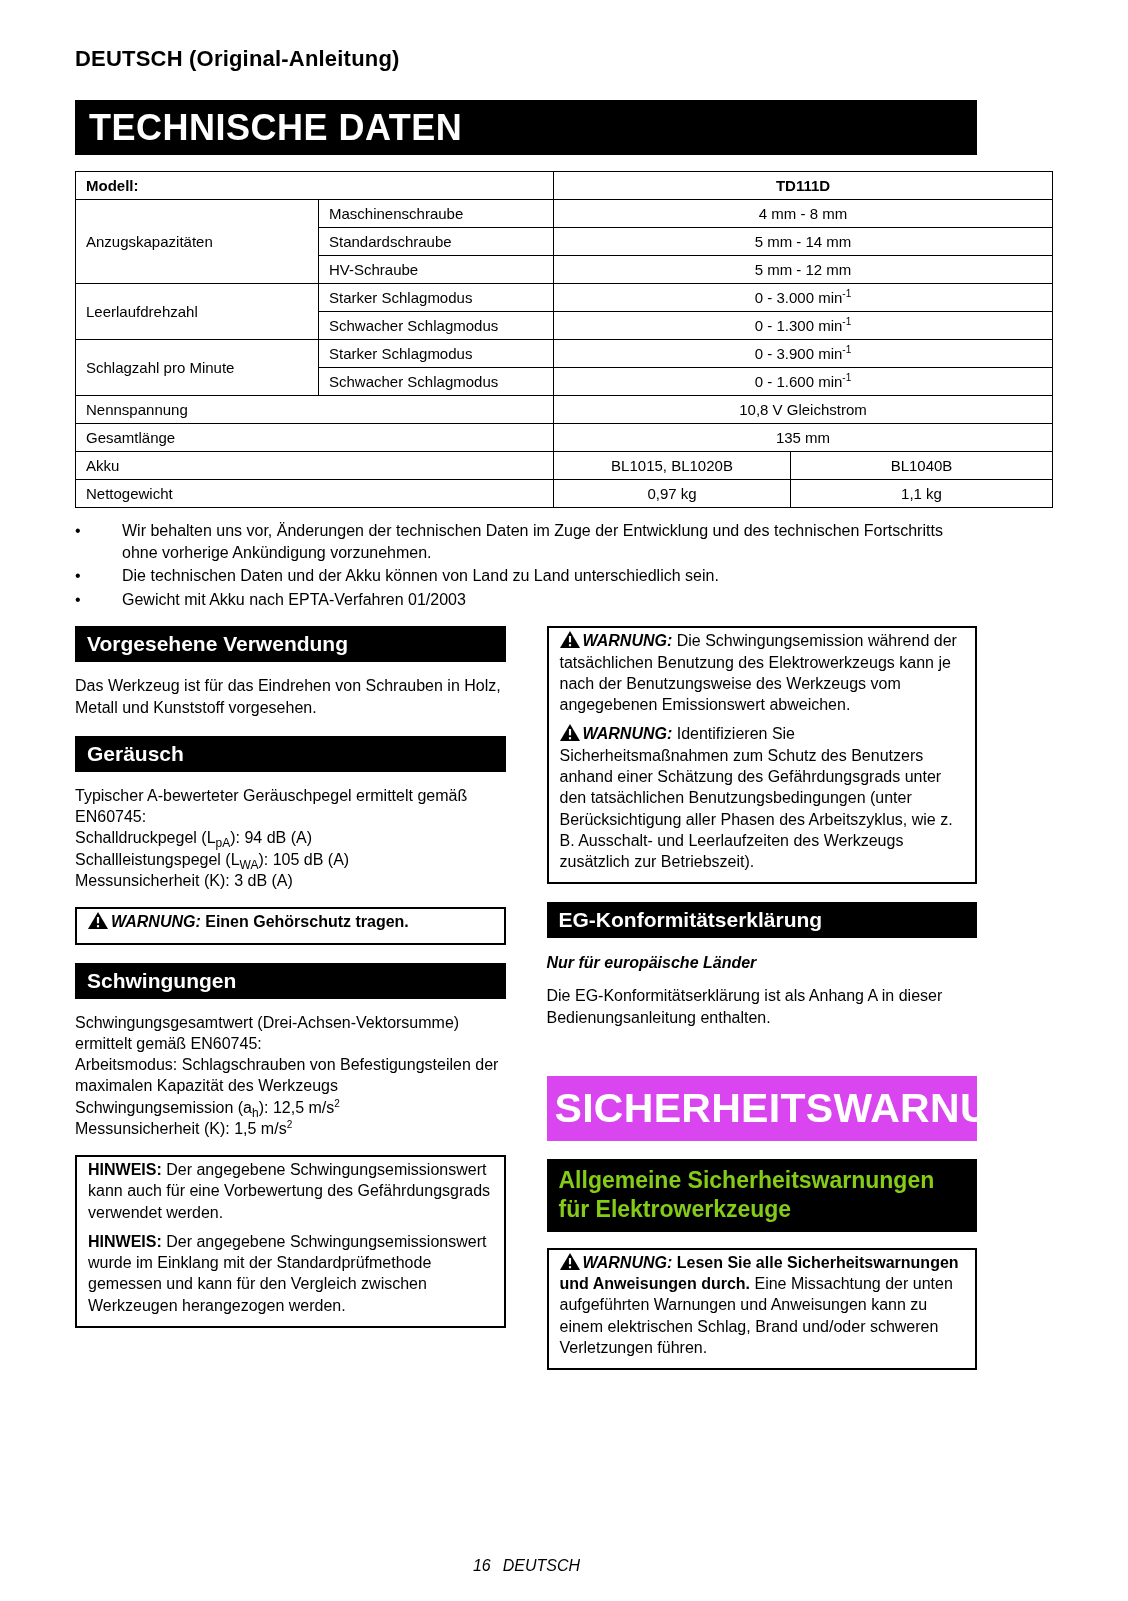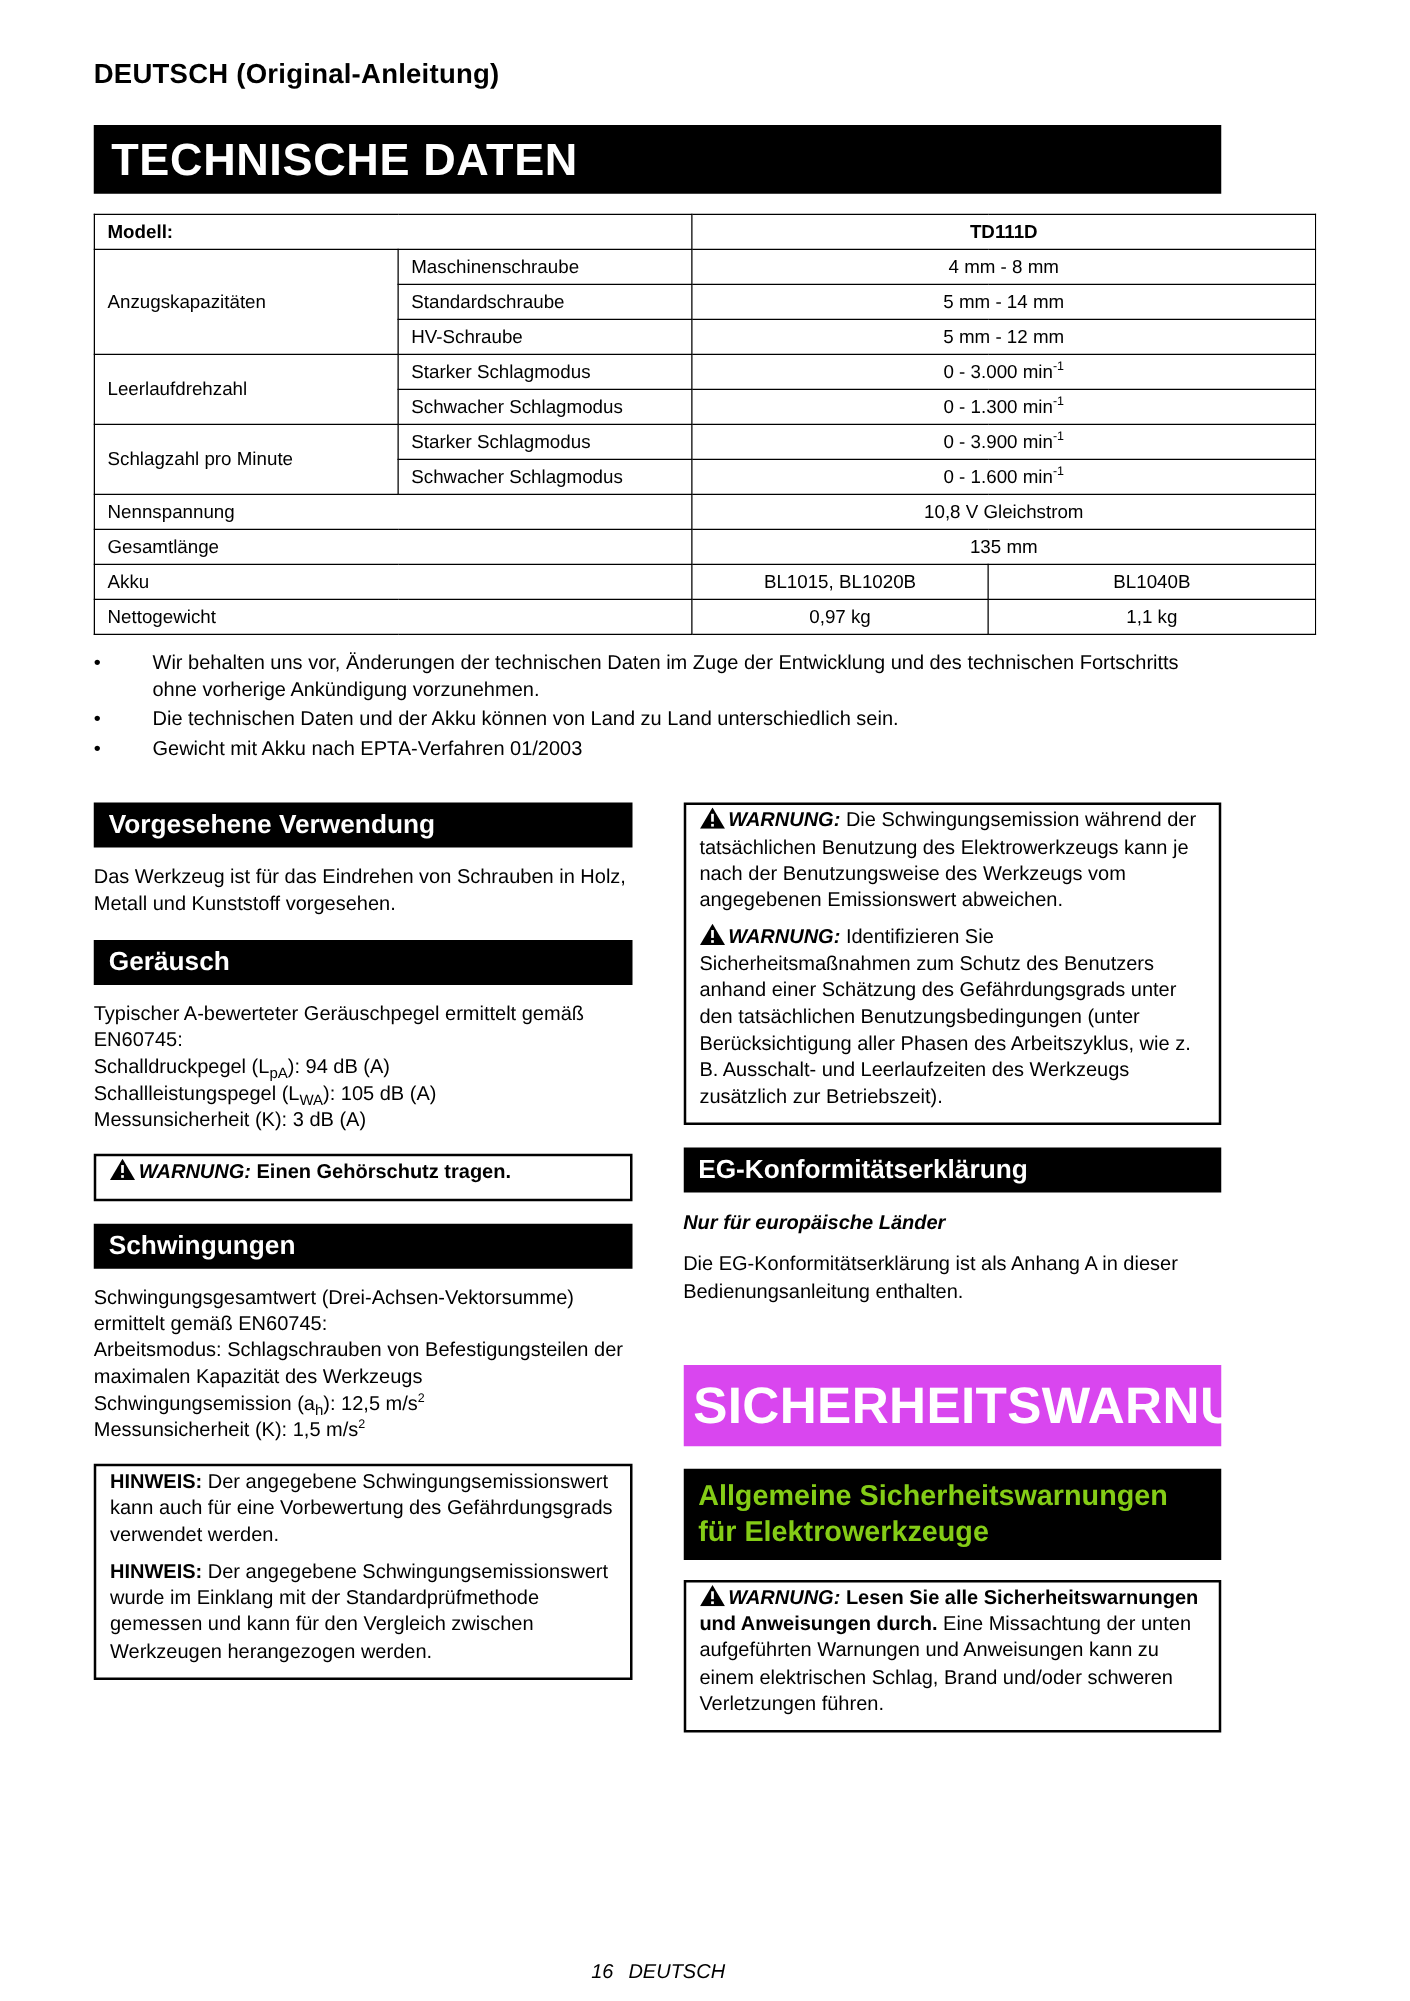--- a/index.html
+++ b/index.html
@@ -25,39 +25,39 @@
   .b { font-weight:bold; }
   sup { font-size:10px; vertical-align:super; line-height:0; }
   sub { font-size:12px; vertical-align:sub; line-height:0; }
 
   .notes { margin-top:12px; font-size:16px; line-height:1.35; }
   .note { display:flex; margin-top:2px; }
   .note .bullet { flex:0 0 47px; }
   .note .ntext { flex:1 1 auto; }
 
   .cols { display:flex; gap:41px; margin-top:16px; align-items:flex-start; }
-  .col { flex:1 1 0; min-width:0;margin-top:16px; }
+  .col { flex:1 1 0; min-width:0; }
   .col > :first-child { margin-top:0; }
 
   .banner { background:#000; color:#fff; font-weight:bold; font-size:21px; padding:6px 12px; margin-top:18px; }
   .banner-lg { background:#d946ef; color:#fff; font-weight:bold; font-size:41px; padding:9px 8px; margin-top:48px; letter-spacing:0.3px; }
   .banner-md { background:#000; color:#84cc16; font-weight:bold; font-size:23px; line-height:1.28; padding:7px 12px; margin-top:18px; }
 
   .body-text { font-size:16px; line-height:1.33; margin-top:13px; }
   .tline { font-size:16px; line-height:1.33; }
 
   .wbox { border:2px solid #000; padding:2px 11px 10px 11px; margin-top:16px; font-size:16px; line-height:1.33; }
   .wbox p + p { margin-top:8px; }
   .warn-icon { vertical-align:-2px; margin-right:3px; }
   .wlabel { font-weight:bold; font-style:italic; }
   .wbold { font-weight:bold; }
 
   .eg-subtitle { font-size:16px; font-weight:bold; font-style:italic; margin-top:16px; }
 
-  .footer { position:absolute; left:0; bottom:14px; width:100%; text-align:center; font-size:16px; font-style:italic; }
+  .footer { position:absolute; left:0; bottom:26px; width:100%; text-align:center; font-size:16px; font-style:italic; }
   .footer span { padding:0 6px; }
 </style>
 </head>
 <body>
 
 <div class="page">
 
   <div class="doc-header">DEUTSCH (Original-Anleitung)</div>
 
   <div class="banner-xl">TECHNISCHE DATEN</div>

